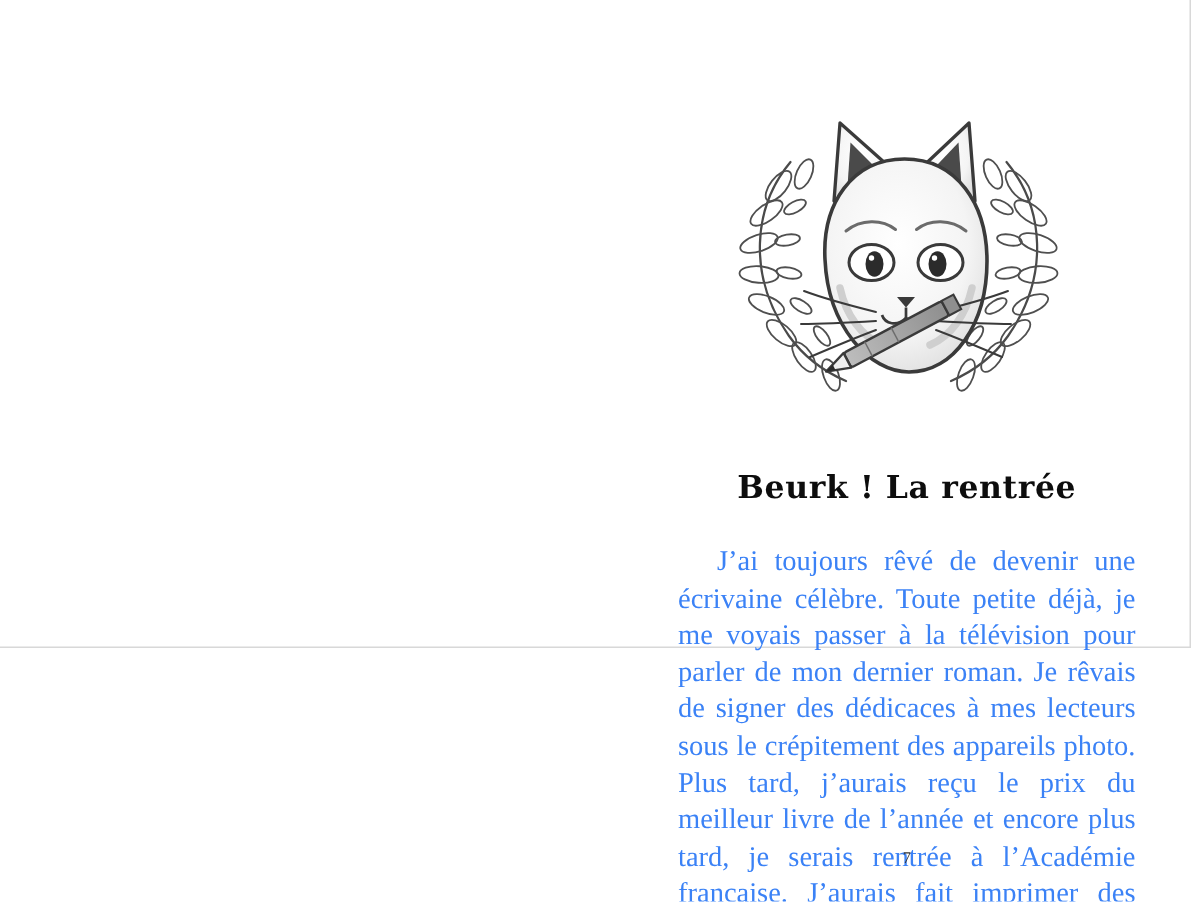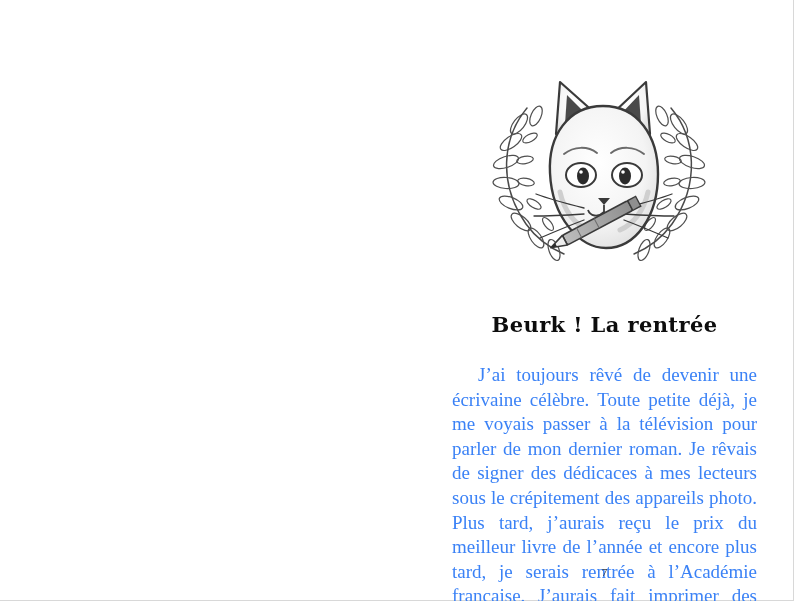--- a/index.html
+++ b/index.html
@@ -10,21 +10,21 @@
   body {
     width: 794px;
     height: 601px;
     overflow: hidden;
     font-family: "Liberation Serif", serif;
     color: #111111;
   }
   #page {
     position: relative;
     width: 794px;
-    height: 601px;
+    height: 432px;
     background: #ffffff;
     box-sizing: border-box;
   }
   
   #page::after {
     content: "";
     position: absolute;
     right: 0;
     top: 0;
     bottom: 0;

